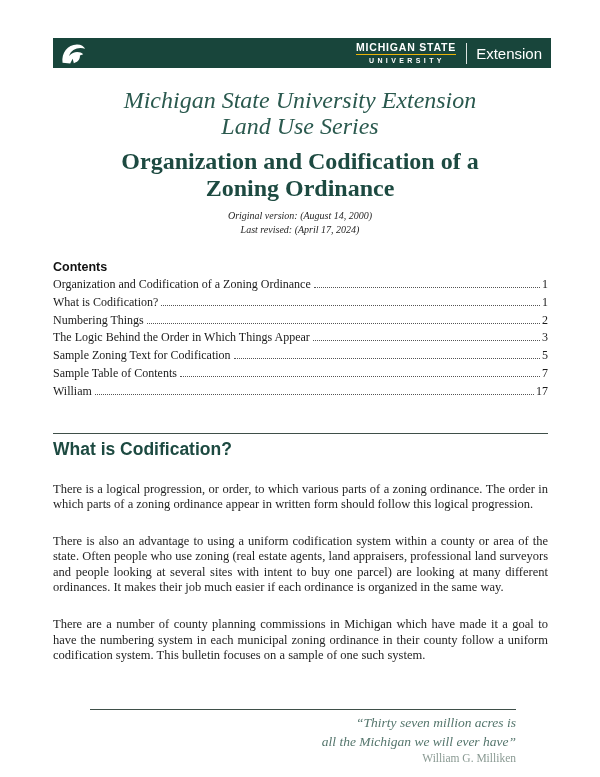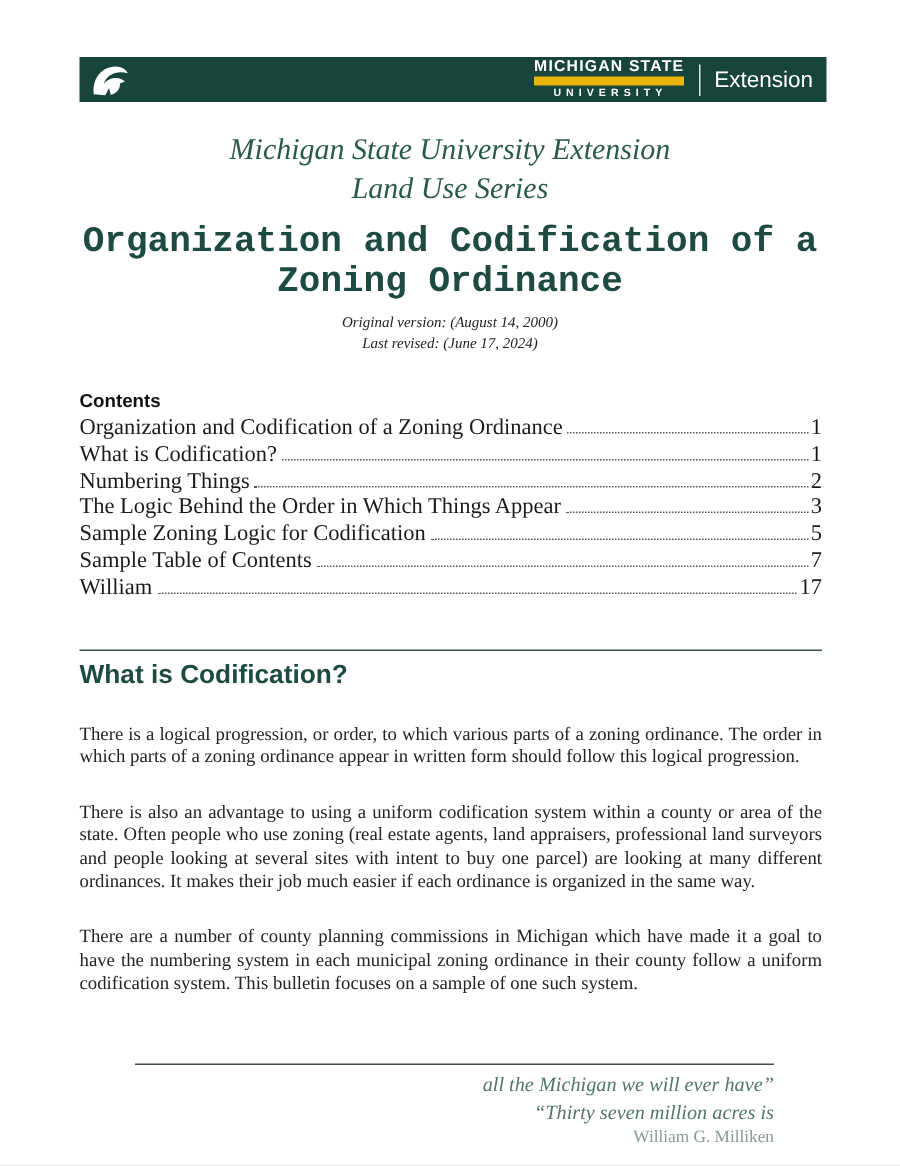--- a/index.html
+++ b/index.html
@@ -29,21 +29,21 @@
   .bar-right {
     margin-left: auto;
     display: flex;
     align-items: center;
   }
   .wordmark { text-align: center; font-family: "Liberation Sans", sans-serif; color: #ffffff; }
   .wordmark .wm-top {
     font-size: 10.5px;
     font-weight: bold;
     letter-spacing: 0.8px;
-    border-bottom: 6px solid #eab308;
+    border-bottom: 1px solid #eab308;
     padding-bottom: 1px;
     line-height: 11px;
   }
   .wordmark .wm-bottom {
     font-size: 7px;
     font-weight: bold;
     letter-spacing: 3.4px;
     line-height: 9px;
     padding-top: 1px;
     text-indent: 1.7px; 
@@ -59,28 +59,28 @@
     font-size: 15px;
     font-weight: normal;
     text-align: center;
   }
 
   
   .series-title {
     margin-top: 19px;
     text-align: center;
     font-style: italic;
-    font-size: 20px;
+    font-size: 24px;
     line-height: 26px;
     color: #2a594e;
   }
   .doc-title {
     margin-top: 9px;
     text-align: center;
-    font-family: Liberation Mono, monospace;
+    font-family: Liberation Serif, serif;
     font-weight: bold;
     font-size: 24px;
     line-height: 27px;
     color: #1d4a41;
   }
   .version-block {
     margin-top: 7px;
     text-align: center;
     font-style: italic;
     font-size: 10px;
@@ -95,21 +95,21 @@
     font-family: "Liberation Sans", sans-serif;
     font-weight: bold;
     font-size: 12.5px;
     color: #111111;
   }
   .toc { margin-top: 3px; }
   .toc-row {
     display: flex;
     align-items: baseline;
     height: 17.8px;
-    font-size: 15px;
+    font-size: 12px;
     color: #1a1a1a;
     cursor: pointer;
     text-decoration: none;
   }
   .toc-label { white-space: nowrap; }
   .toc-leader {
     flex: 1;
     border-bottom: 1.3px dotted #555555;
     margin: 0 2px 2px 3px;
     min-width: 20px;
@@ -180,21 +180,21 @@
     <div>Land Use Series</div>
   </div>
 
   <h1 class="doc-title">
     <div>Organization and Codification of a</div>
     <div>Zoning Ordinance</div>
   </h1>
 
   <div class="version-block">
     <div>Original version: (August 14, 2000)</div>
-    <div>Last revised: (June 17, 2024)</div>
+    <div>Last revised: (April 17, 2024)</div>
   </div>
 
   <div class="content-col">
 
     <div class="contents-heading">Contents</div>
 
     <nav class="toc">
       <div class="toc-row">
         <span class="toc-label">Organization and Codification of a Zoning Ordinance</span>
         <span class="toc-leader"></span>
@@ -209,21 +209,21 @@
         <span class="toc-label">Numbering Things</span>
         <span class="toc-leader"></span>
         <span class="toc-page">2</span>
       </div>
       <div class="toc-row">
         <span class="toc-label">The Logic Behind the Order in Which Things Appear</span>
         <span class="toc-leader"></span>
         <span class="toc-page">3</span>
       </div>
       <div class="toc-row">
-        <span class="toc-label">Sample Zoning Logic for Codification</span>
+        <span class="toc-label">Sample Zoning Text for Codification</span>
         <span class="toc-leader"></span>
         <span class="toc-page">5</span>
       </div>
       <div class="toc-row">
         <span class="toc-label">Sample Table of Contents</span>
         <span class="toc-leader"></span>
         <span class="toc-page">7</span>
       </div>
       <div class="toc-row">
         <span class="toc-label">William</span>
@@ -233,19 +233,19 @@
     </nav>
 
     <hr class="section-rule">
     <h2 class="section-heading">What is Codification?</h2>
 
     <p class="body-para">There is a logical progression, or order, to which various parts of a zoning ordinance.  The order in which parts of a zoning ordinance appear in written form should follow this logical progression.</p>
     <p class="body-para">There is also an advantage to using a uniform codification system within a county or area of the state.  Often people who use zoning (real estate agents, land appraisers, professional land surveyors and people looking at several sites with intent to buy one parcel) are looking at many different ordinances.  It makes their job much easier if each ordinance is organized in the same way.</p>
     <p class="body-para">There are a number of county planning commissions in Michigan which have made it a goal to have the numbering system in each municipal zoning ordinance in their county follow a uniform codification system.  This bulletin focuses on a sample of one such system.</p>
 
     <div class="quote-block">
+      <div class="quote-line">“Thirty seven million acres is</div>
       <div class="quote-line">all the Michigan we will ever have”</div>
-      <div class="quote-line">“Thirty seven million acres is</div>
       <div class="quote-attribution">William G. Milliken</div>
     </div>
 
   </div>
 </div>
 
 </body></html>

